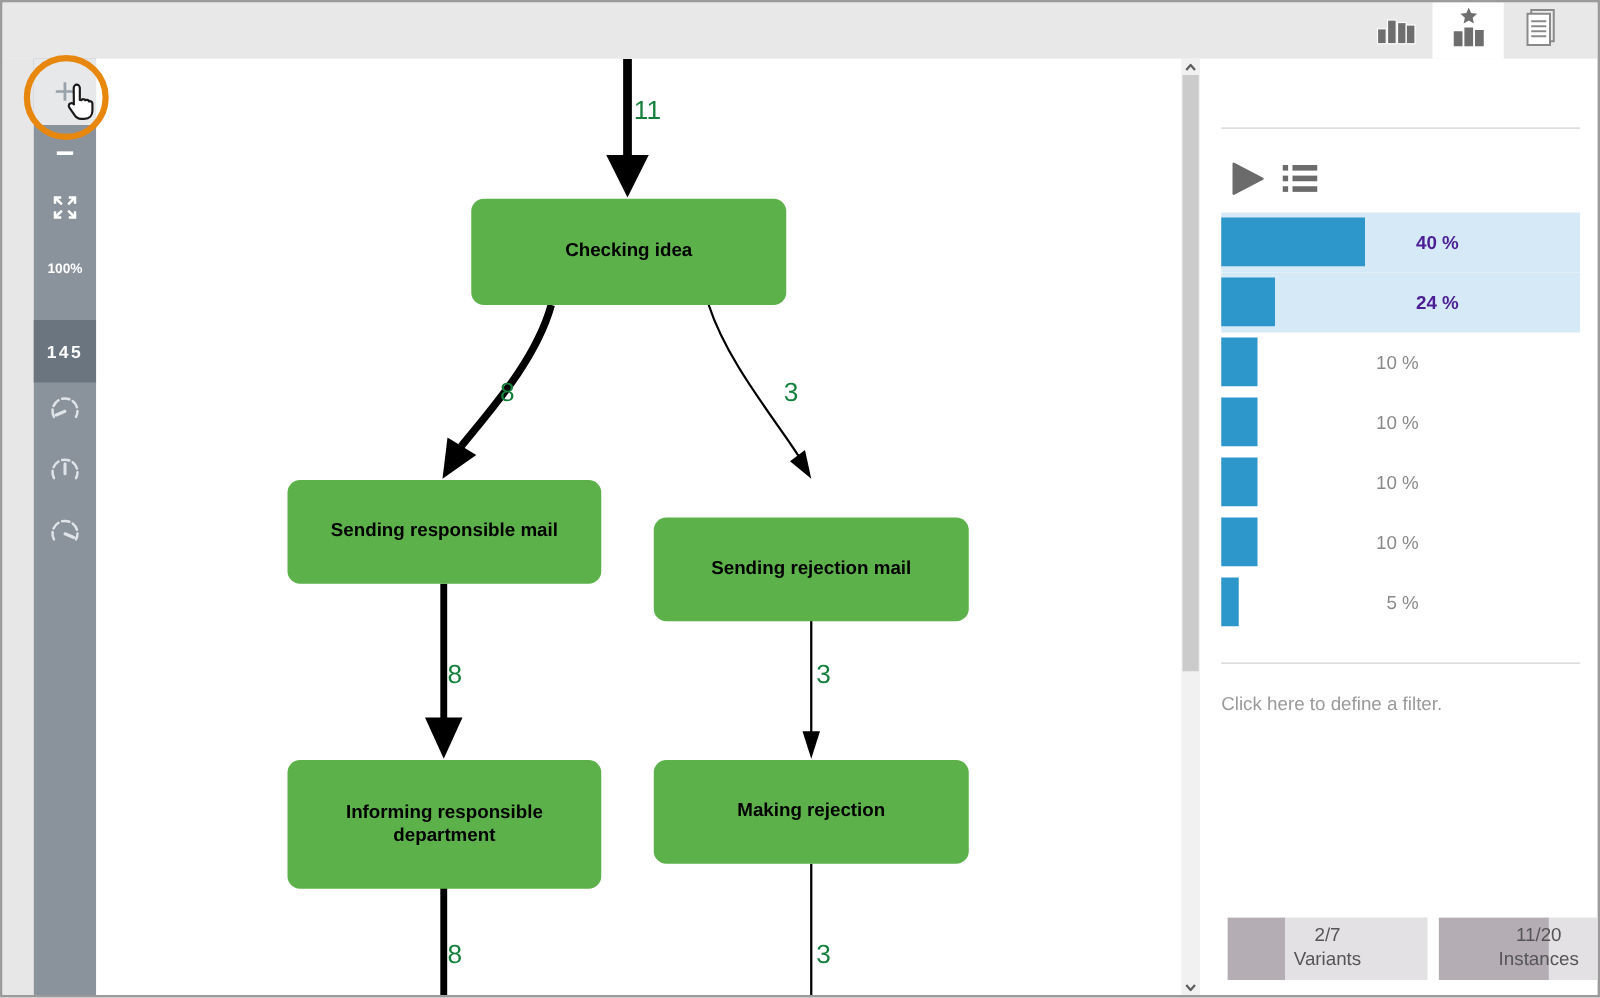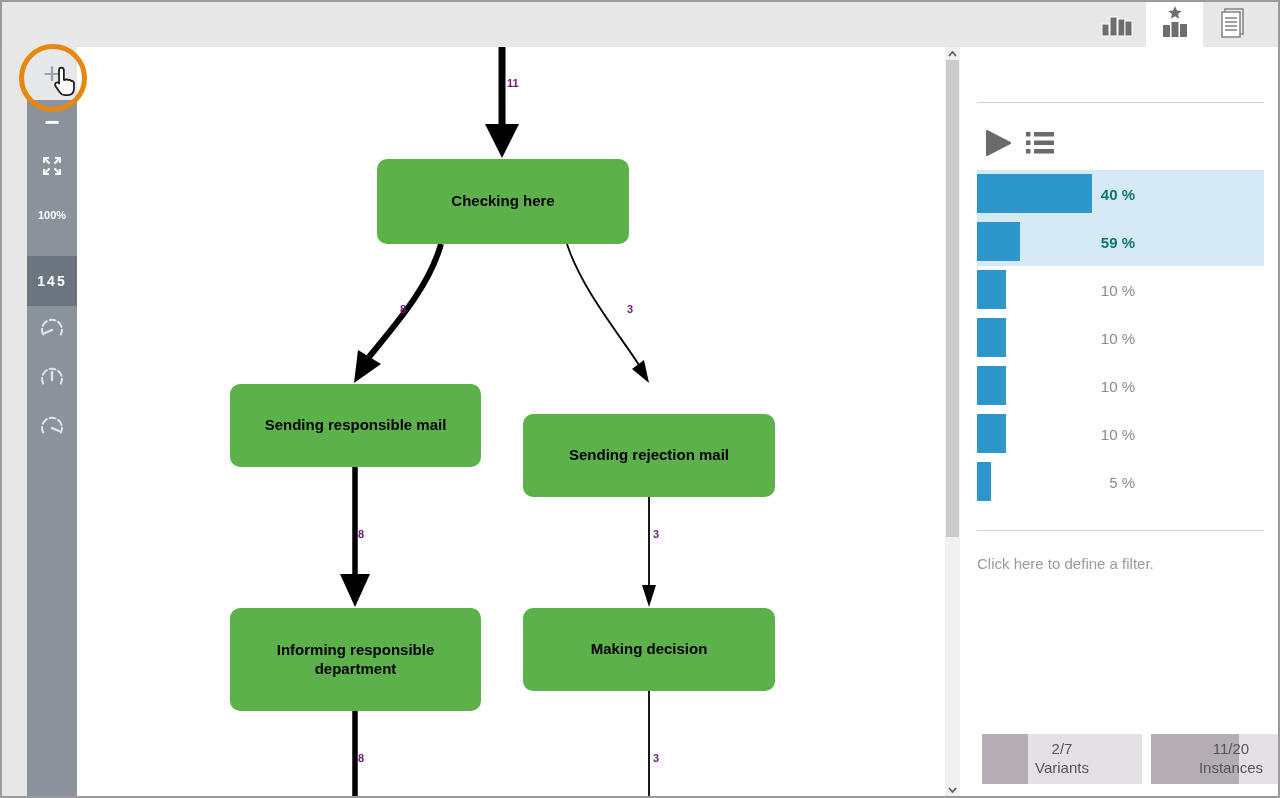--- a/index.html
+++ b/index.html
@@ -40,37 +40,37 @@
   }
   .gauge-btn { width:50px; height:49px; display:flex; align-items:center; justify-content:center; }
   
   .canvas { position:absolute; left:75px; top:45px; width:868px; bottom:0; background:#fff; overflow:hidden; }
   .edges-svg { position:absolute; left:0; top:0; }
   .node {
     position:absolute; background:var(--node-green,#5cb14a); border-radius:10px;
     display:flex; align-items:center; justify-content:center; text-align:center;
     font-size:15px; font-weight:700; color:#000; cursor:pointer; line-height:1.25;
   }
-  .edge-label { position:absolute; font-size:11px; font-weight:700; color:#701a75; }
+  .edge-label { position:absolute; font-size:21px; font-weight:400; color:#15803d; }
   
   .scrollbar { position:absolute; left:943px; top:45px; width:15px; bottom:0; background:#f1f1f1; }
   .scroll-thumb { position:absolute; left:1px; top:13px; width:13px; height:477px; background:#cbcbcb; }
   .scroll-arrow { position:absolute; left:0; width:15px; height:13px; display:flex; align-items:center; justify-content:center; }
   
   .panel { position:absolute; left:958px; top:45px; width:318px; bottom:0; background:#fff; }
   .panel-title { position:absolute; left:17px; top:19px; font-size:17px; font-weight:700; color:#595959; }
   .divider { position:absolute; left:17px; right:14px; height:1px; background:#d2d2d2; }
   .play-row { position:absolute; left:24px; top:82px; display:flex; gap:14px; align-items:center; }
   .variants { position:absolute; left:0; right:0; top:123px; }
   .variant-row { position:relative; height:48px; margin:0 14px 0 17px; cursor:pointer; }
   .variant-row.selected { background:var(--selected-row-bg,#d5e9f6); }
   .vbar { position:absolute; left:0; top:4px; height:39px; background:var(--bar-blue,#2d96cb); }
   .vlabel { position:absolute; left:0; width:158px; top:0; height:48px; display:flex; align-items:center; justify-content:flex-end;
     font-size:15px; color:#8a8a8a; }
-  .variant-row.selected .vlabel { font-weight:700; color:#0f766e; }
+  .variant-row.selected .vlabel { font-weight:700; color:#4c1d95;margin-left:32px; }
   .filter-hint { position:absolute; left:17px; top:508px; font-size:15px; color:#9a9a9a; cursor:pointer; }
   .stats { position:absolute; left:22px; top:687px; display:flex; gap:9px; }
   .stat-box { position:relative; width:160px; height:50px; background:var(--stat-bg,#e3e1e3); overflow:hidden; cursor:pointer; }
   .stat-fill { position:absolute; left:0; top:0; bottom:0; background:var(--stat-fill,#b4adb4); }
   .stat-text { position:relative; width:100%; height:100%; display:flex; flex-direction:column;
     align-items:center; justify-content:center; font-size:15px; color:#555; line-height:1.25; }
   
   .annot-circle {
     position:absolute; left:17px; top:42px; width:68px; height:68px;
     border:5px solid var(--annotation-orange,#e8870e); border-radius:50%; pointer-events:none; z-index:50;
@@ -180,25 +180,25 @@
       <path d="M278,420 L278,529" stroke="#000" stroke-width="5.5" fill="none"></path>
       <polygon points="278,560 263,527 293,527" fill="#000"></polygon>
 
       <path d="M572,420 L572,539" stroke="#000" stroke-width="1.8" fill="none"></path>
       <polygon points="572,560 565,538 579,538" fill="#000"></polygon>
 
       <path d="M278,644 L278,751" stroke="#000" stroke-width="5.5" fill="none"></path>
       <path d="M572,644 L572,751" stroke="#000" stroke-width="1.8" fill="none"></path>
     </svg>
 
-    <div class="node" style="left:300px; top:112px; width:252px; height:85px;">Checking here</div>
+    <div class="node" style="left:300px; top:112px; width:252px; height:85px;">Checking idea</div>
     <div class="node" style="left:153px; top:337px; width:251px; height:83px;">Sending responsible mail</div>
     <div class="node" style="left:446px; top:337px; width:252px; height:83px;margin-top:30px;">Sending rejection mail</div>
     <div class="node" style="left:153px; top:561px; width:251px; height:103px; padding:0 32px;">Informing responsible department</div>
-    <div class="node" style="left:446px; top:561px; width:252px; height:83px;">Making decision</div>
+    <div class="node" style="left:446px; top:561px; width:252px; height:83px;">Making rejection</div>
 
     <div class="edge-label" style="left:430px; top:30px;">11</div>
     <div class="edge-label" style="left:323px; top:256px;">8</div>
     <div class="edge-label" style="left:550px; top:256px;">3</div>
     <div class="edge-label" style="left:281px; top:481px;">8</div>
     <div class="edge-label" style="left:576px; top:481px;">3</div>
     <div class="edge-label" style="left:281px; top:705px;">8</div>
     <div class="edge-label" style="left:576px; top:705px;">3</div>
   </div>
 
@@ -237,21 +237,21 @@
       </span>
     </div>
 
     <div class="variants">
       <div class="variant-row selected">
         <div class="vbar" style="width: 115px;"></div>
         <div class="vlabel">40 %</div>
       </div>
       <div class="variant-row selected">
         <div class="vbar" style="width: 43px;"></div>
-        <div class="vlabel">59 %</div>
+        <div class="vlabel">24 %</div>
       </div>
       <div class="variant-row">
         <div class="vbar" style="width: 29px;"></div>
         <div class="vlabel">10 %</div>
       </div>
       <div class="variant-row">
         <div class="vbar" style="width: 29px;"></div>
         <div class="vlabel">10 %</div>
       </div>
       <div class="variant-row">

